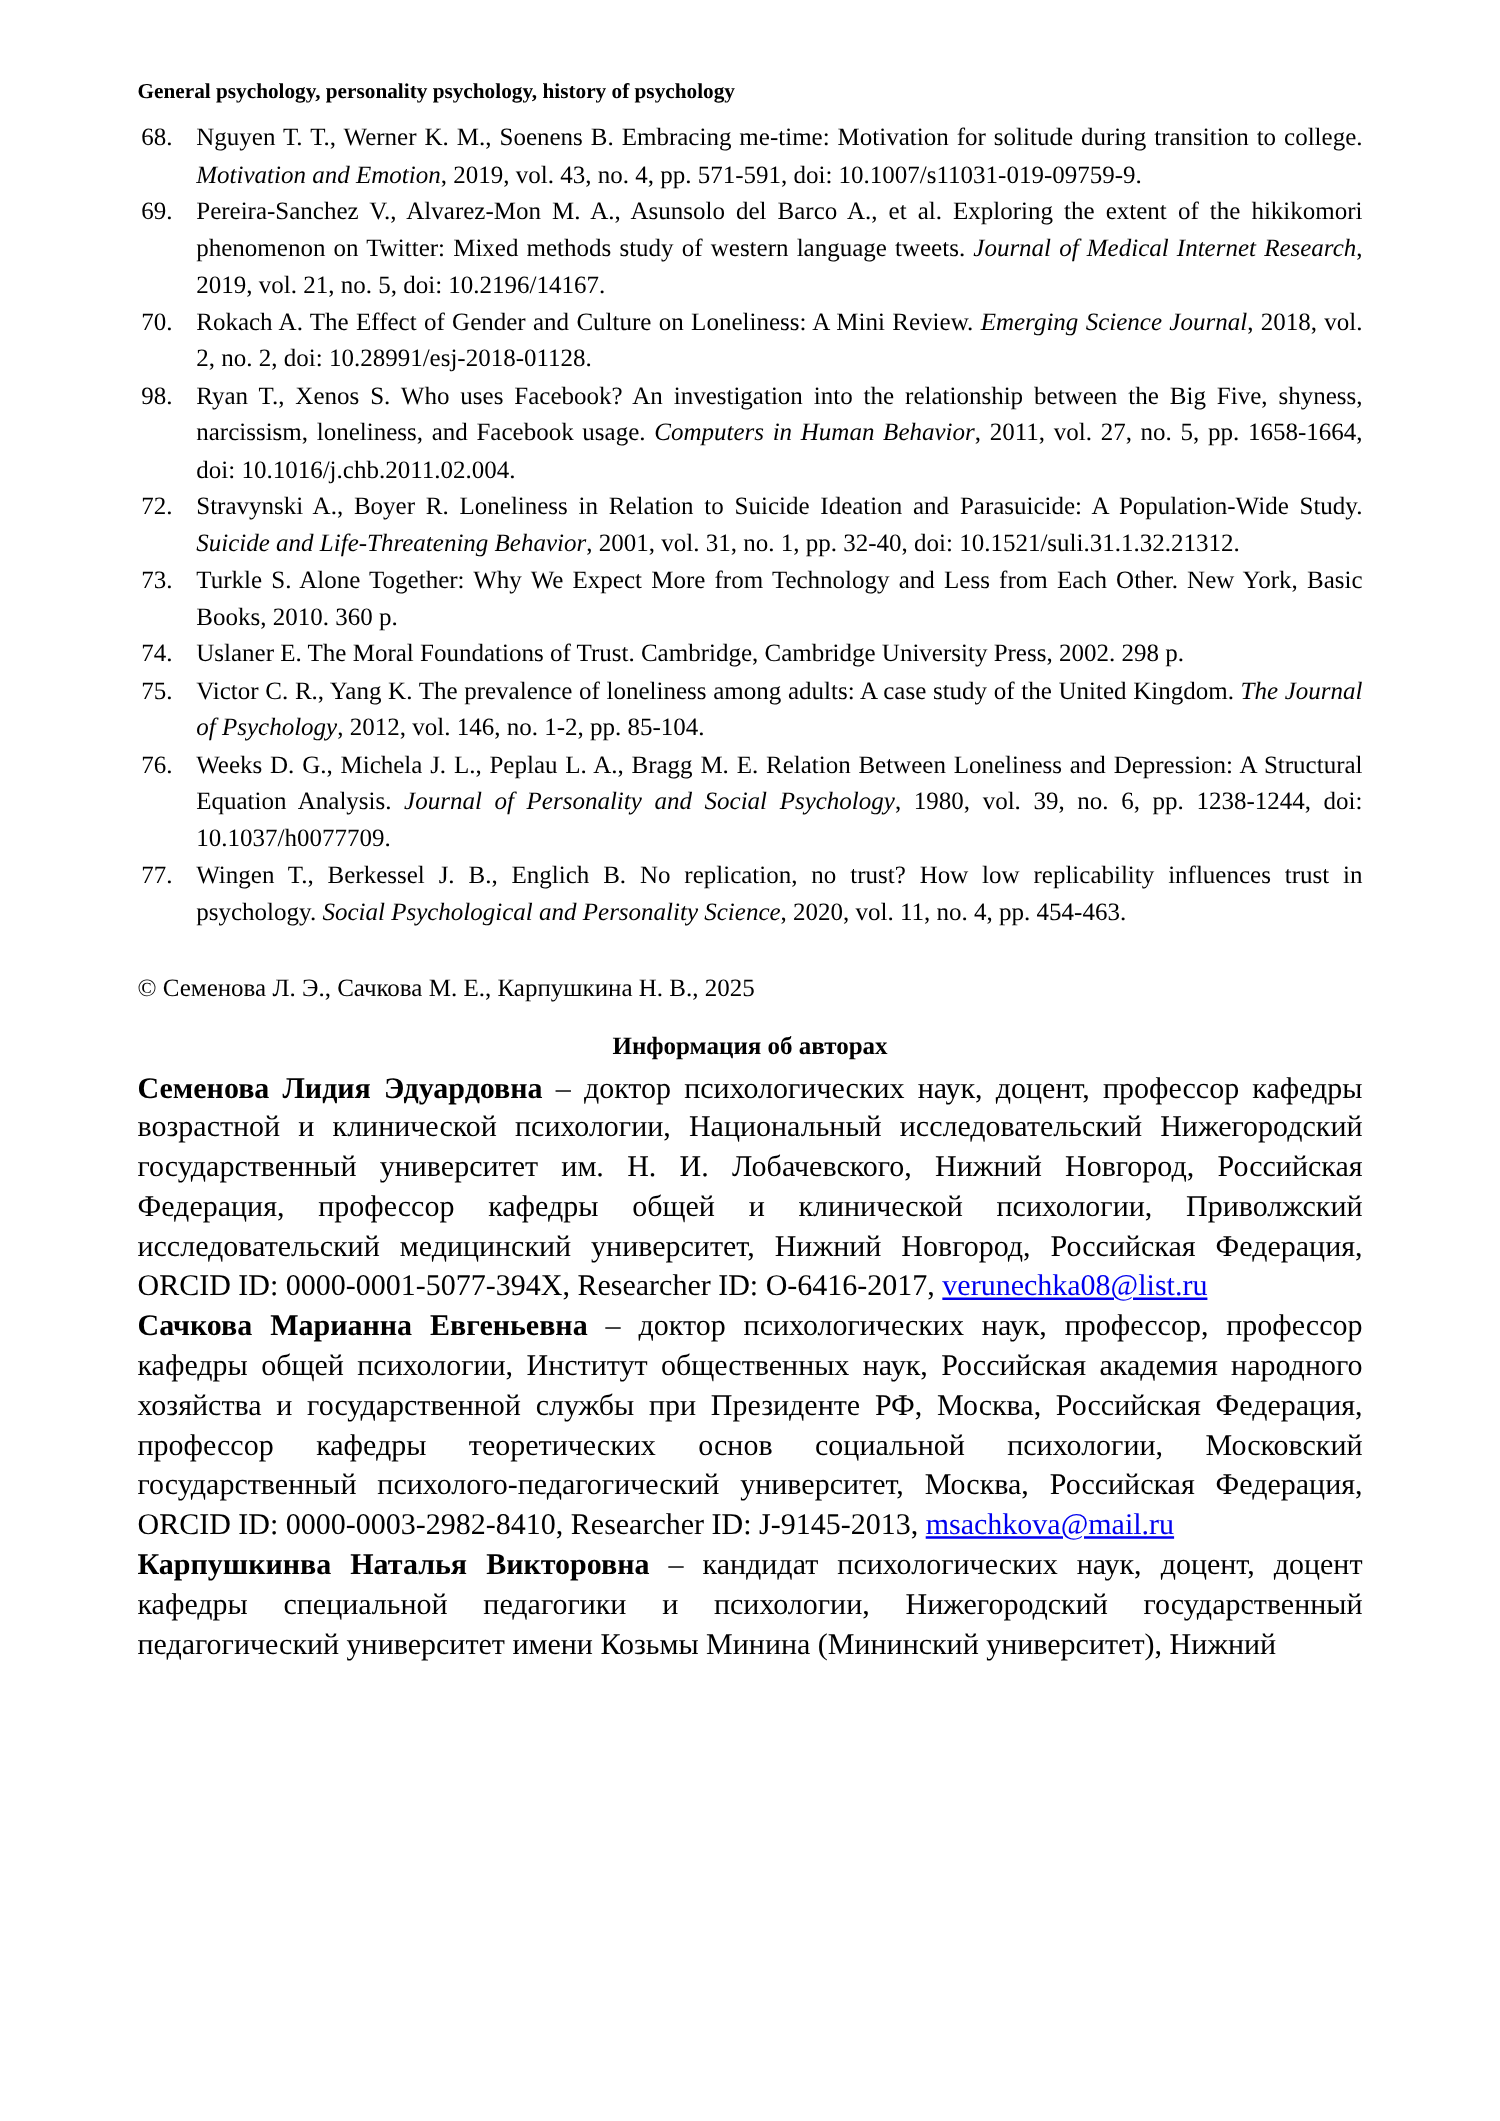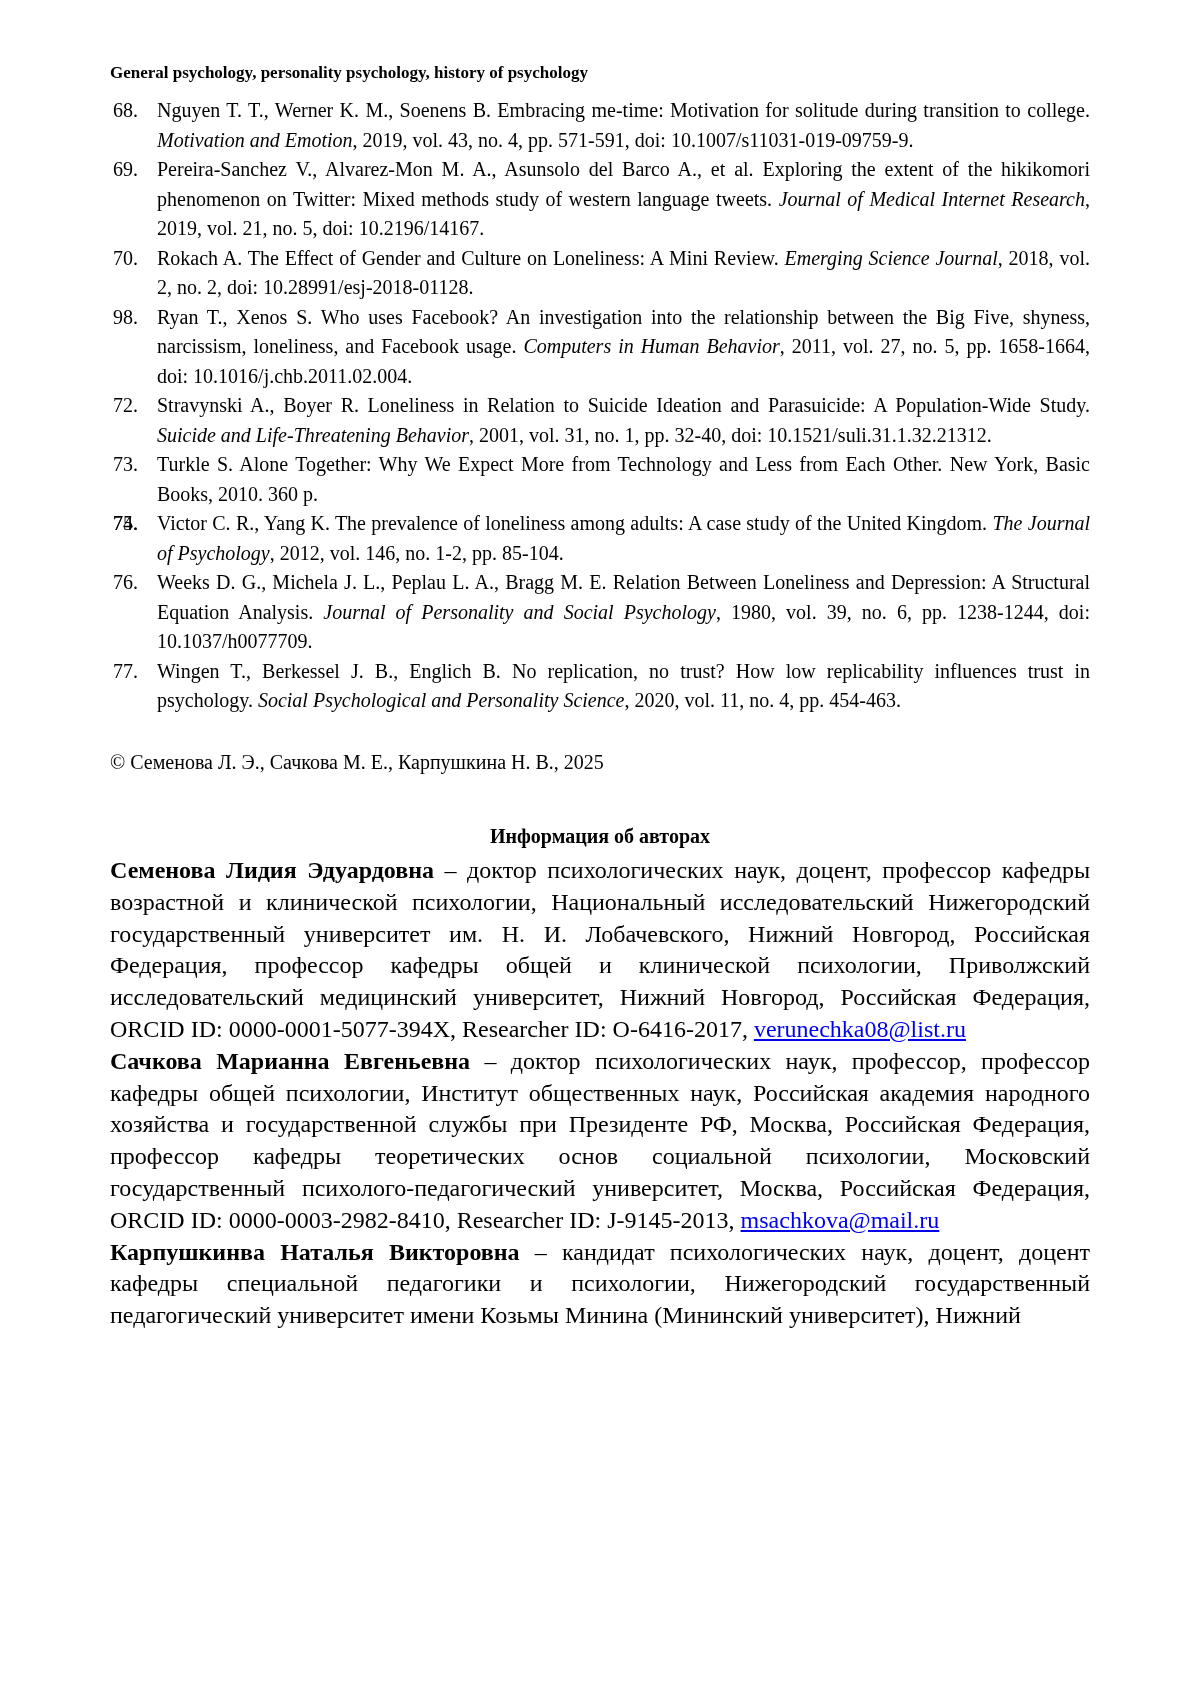--- a/index.html
+++ b/index.html
@@ -41,21 +41,21 @@
     left: 3px;
     top: 0;
   }
   .ref-text em { font-style: italic; }
   .copyright {
     margin-top: 32px;
     font-size: 20px;
     line-height: 29.5px;
   }
   .authors-heading {
-    margin-top: 44px;
+    margin-top: 15px;
     font-size: 20px;
     line-height: 30px;
     font-weight: bold;
     text-align: center;
   }
   .authors-list {
     margin-top: 4px;
   }
   .author-para {
     font-size: 24px;
@@ -85,21 +85,21 @@
 
     <div class="running-head">General psychology, personality psychology, history of psychology</div>
 
     <div class="ref-list">
         <div class="ref-item"><span class="ref-num">68.</span><span class="ref-text"><span>Nguyen T. T., Werner K. M., Soenens B. Embracing me-time: Motivation for solitude during transition to college. </span><em>Motivation and Emotion</em><span>, 2019, vol. 43, no. 4, pp. 571-591, doi: 10.1007/s11031-019-09759-9.</span></span></div>
         <div class="ref-item"><span class="ref-num">69.</span><span class="ref-text"><span>Pereira-Sanchez V., Alvarez-Mon M. A., Asunsolo del Barco A., et al. Exploring the extent of the hikikomori phenomenon on Twitter: Mixed methods study of western language tweets. </span><em>Journal of Medical Internet Research</em><span>, 2019, vol. 21, no. 5, doi: 10.2196/14167.</span></span></div>
         <div class="ref-item"><span class="ref-num">70.</span><span class="ref-text"><span>Rokach A. The Effect of Gender and Culture on Loneliness: A Mini Review. </span><em>Emerging Science Journal</em><span>, 2018, vol. 2, no. 2, doi: 10.28991/esj-2018-01128.</span></span></div>
         <div class="ref-item"><span class="ref-num">98.</span><span class="ref-text"><span>Ryan T., Xenos S. Who uses Facebook? An investigation into the relationship between the Big Five, shyness, narcissism, loneliness, and Facebook usage. </span><em>Computers in Human Behavior</em><span>, 2011, vol. 27, no. 5, pp. 1658-1664, doi: 10.1016/j.chb.2011.02.004.</span></span></div>
         <div class="ref-item"><span class="ref-num">72.</span><span class="ref-text"><span>Stravynski A., Boyer R. Loneliness in Relation to Suicide Ideation and Parasuicide: A Population-Wide Study. </span><em>Suicide and Life-Threatening Behavior</em><span>, 2001, vol. 31, no. 1, pp. 32-40, doi: 10.1521/suli.31.1.32.21312.</span></span></div>
         <div class="ref-item"><span class="ref-num">73.</span><span class="ref-text"><span>Turkle S. Alone Together: Why We Expect More from Technology and Less from Each Other. New York, Basic Books, 2010. 360 p.</span></span></div>
-        <div class="ref-item"><span class="ref-num">74.</span></div>
+        <div class="ref-item"><span class="ref-num">74.</span><span class="ref-text"><span>Uslaner E. The Moral Foundations of Trust. Cambridge, Cambridge University Press, 2002. 298 p.</span></span></div>
         <div class="ref-item"><span class="ref-num">75.</span><span class="ref-text"><span>Victor C. R., Yang K. The prevalence of loneliness among adults: A case study of the United Kingdom. </span><em>The Journal of Psychology</em><span>, 2012, vol. 146, no. 1-2, pp. 85-104.</span></span></div>
         <div class="ref-item"><span class="ref-num">76.</span><span class="ref-text"><span>Weeks D. G., Michela J. L., Peplau L. A., Bragg M. E. Relation Between Loneliness and Depression: A Structural Equation Analysis. </span><em>Journal of Personality and Social Psychology</em><span>, 1980, vol. 39, no. 6, pp. 1238-1244, doi: 10.1037/h0077709.</span></span></div>
         <div class="ref-item"><span class="ref-num">77.</span><span class="ref-text"><span>Wingen T., Berkessel J. B., Englich B. No replication, no trust? How low replicability influences trust in psychology. </span><em>Social Psychological and Personality Science</em><span>, 2020, vol. 11, no. 4, pp. 454-463.</span></span></div>
       </div>
 
     <div class="copyright">© Семенова Л. Э., Сачкова М. Е., Карпушкина Н. В., 2025</div>
 
     <div class="authors-heading">Информация об авторах</div>
 
     <div class="authors-list">

